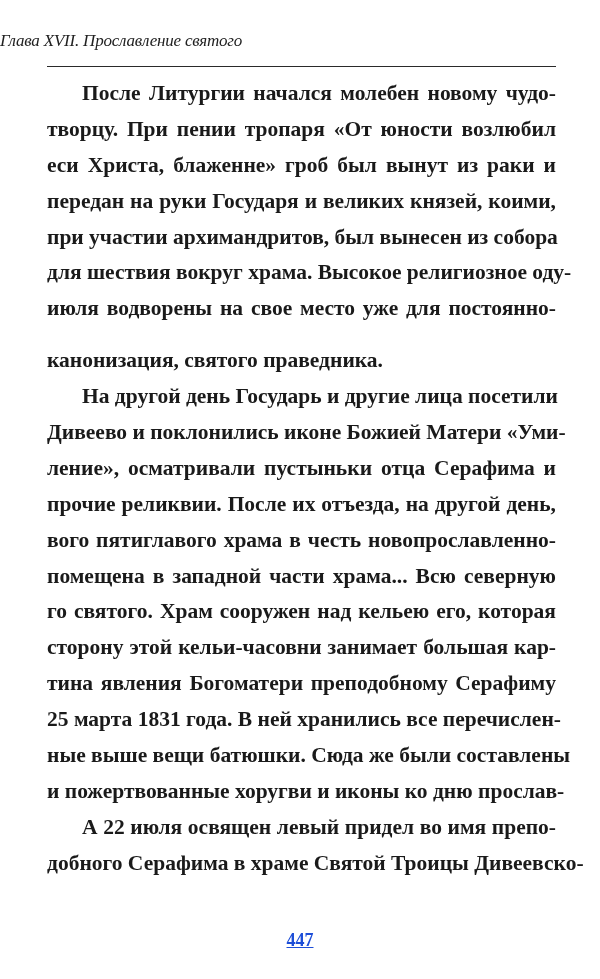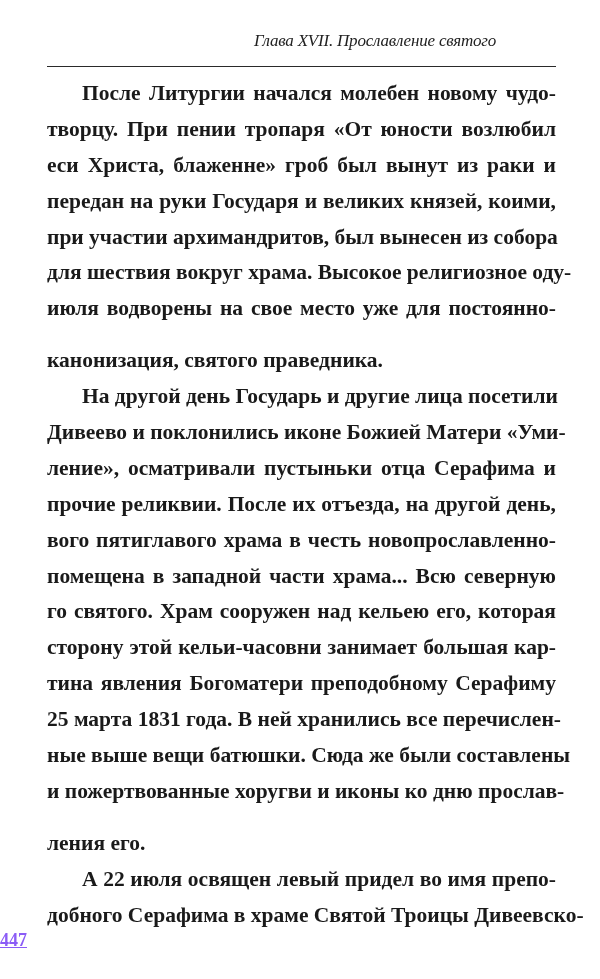--- a/index.html
+++ b/index.html
@@ -1,28 +1,28 @@
 <!DOCTYPE html>
 <html><head>
 <meta charset="utf-8">
 <style>
   html, body { margin: 0; padding: 0; background: #ffffff; }
   body { width: 600px; height: 979px; position: relative; overflow: hidden;
          font-family: "Liberation Serif", "DejaVu Serif", serif; color: #1a1a1a; }
-  .running-head { position: absolute; top: 31px; left: 0; width: 496px; text-align: right;
+  .running-head { position: absolute; top: 31px; left: 0; width: 496px; text-align: left;
                   font-style: italic; font-size: 17px; letter-spacing: -0.2px; color: #222; }
   .head-rule { position: absolute; top: 66px; left: 47px; width: 509px; height: 0;
                border-top: 1.6px solid #2a2a2a; }
   .body-text { position: absolute; top: 76px; left: 47px; width: 509px; }
   .line { height: 35.9px; line-height: 35.9px; font-size: 21.5px; white-space: nowrap;
           text-align: justify; text-align-last: justify; font-weight: bold; }
   .line.last { text-align-last: left; margin-top: 16px; }
   .line.indent { padding-left: 35px; }
-  .page-number { position: absolute; top: 930px; left: 0; width: 600px; 
-                 font-weight: bold; font-size: 18px; color: #8b5cf6; text-decoration: underline; }
+  .page-number { position: absolute; top: 930px; left: 0; width: 600px; text-align: center;
+                 font-weight: bold; font-size: 18px; color: #1d4ed8; text-decoration: underline; }
 </style>
 </head>
 <body>
 
 <div class="running-head">Глава XVII. Прославление святого</div>
 <div class="head-rule"></div>
 
 <div class="body-text">
 
   <div class="line indent">После Литургии начался молебен новому чудо-</div>
@@ -39,20 +39,19 @@
   <div class="line">ление», осматривали пустыньки отца Серафима и</div>
   <div class="line">прочие реликвии. После их отъезда, на другой день,</div>
   <div class="line">вого пятиглавого храма в честь новопрославленно-</div>
   <div class="line">помещена в западной части храма... Всю северную</div>
   <div class="line">го святого. Храм сооружен над кельею его, которая</div>
   <div class="line">сторону этой кельи-часовни занимает большая кар-</div>
   <div class="line">тина явления Богоматери преподобному Серафиму</div>
   <div class="line">25 марта 1831 года. В ней хранились все перечислен-</div>
   <div class="line">ные выше вещи батюшки. Сюда же были составлены</div>
   <div class="line">и пожертвованные хоругви и иконы ко дню прослав-</div>
-  <div class="line last">ления его.</div>
 
   <div class="line indent">А 22 июля освящен левый придел во имя препо-</div>
   <div class="line">добного Серафима в храме Святой Троицы Дивеевско-</div>
 
 </div>
 
 <div class="page-number">447</div>
 
 </body></html>

